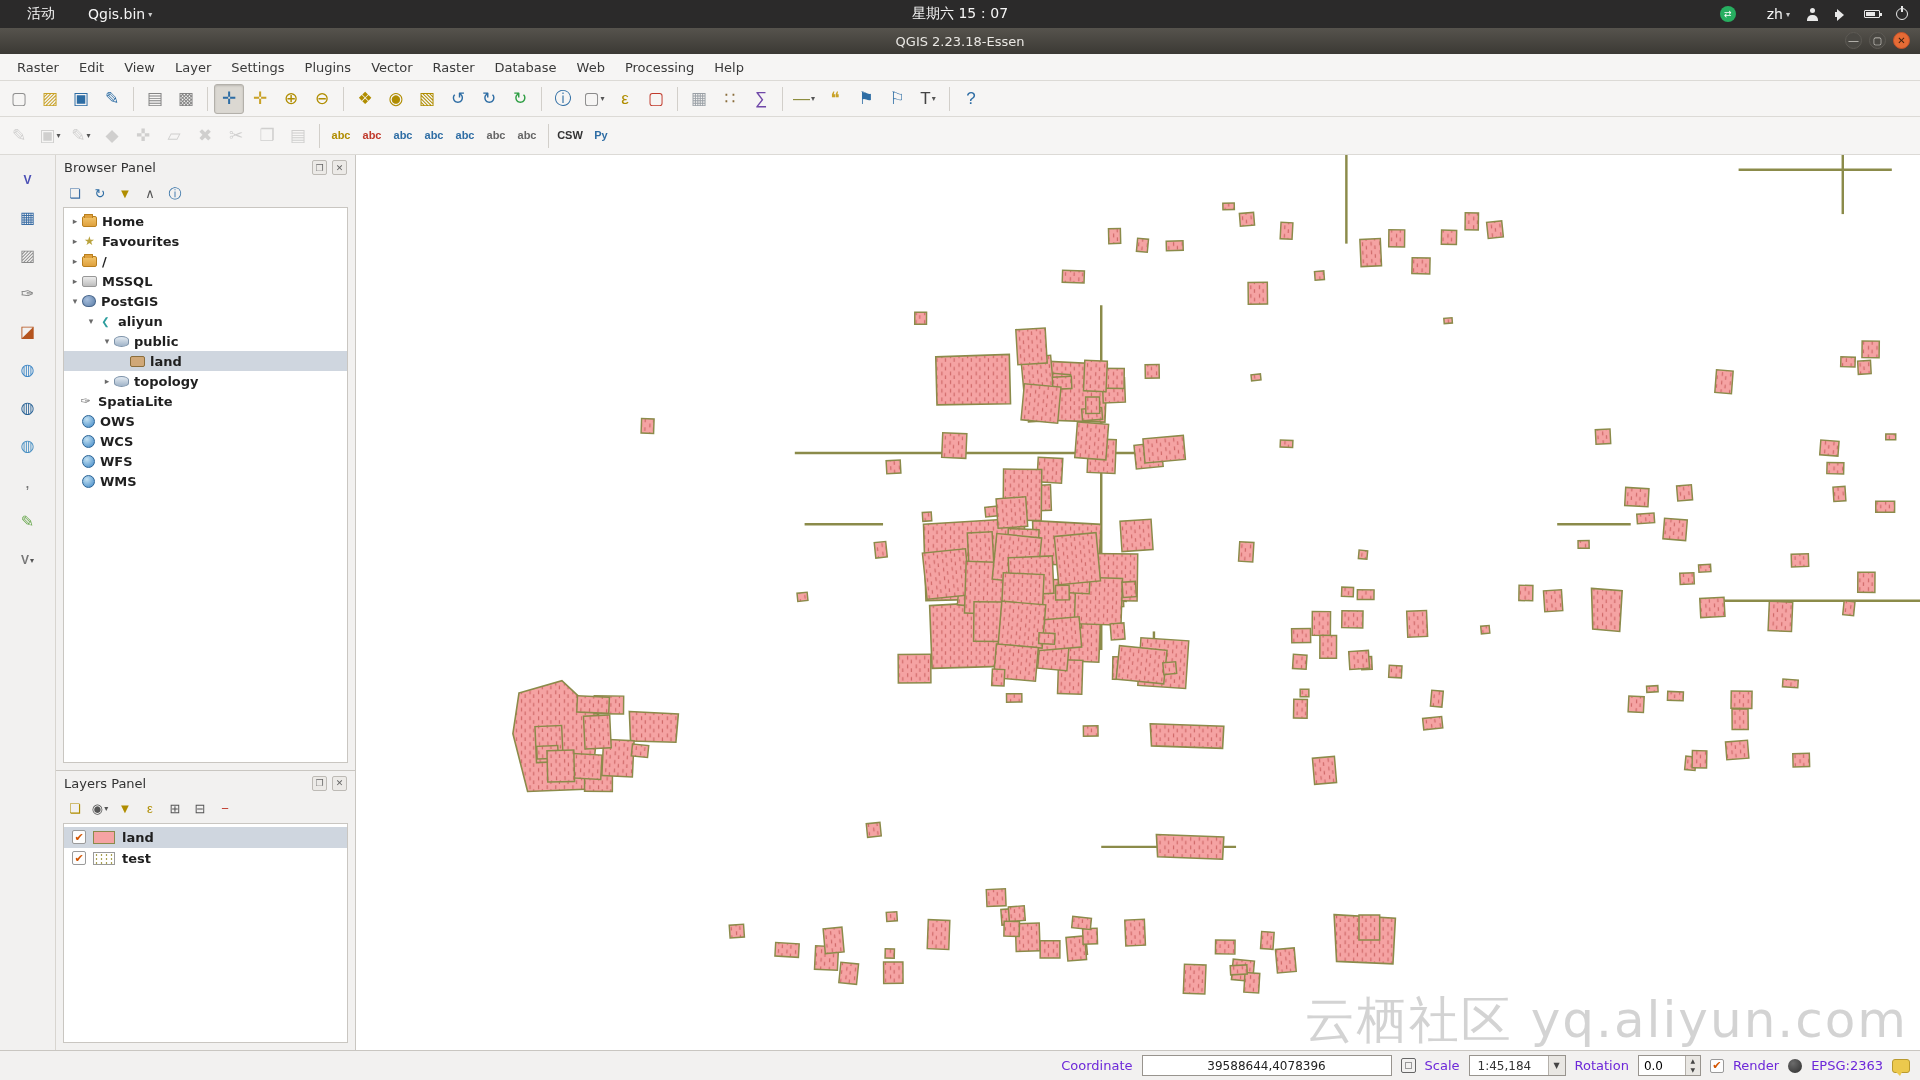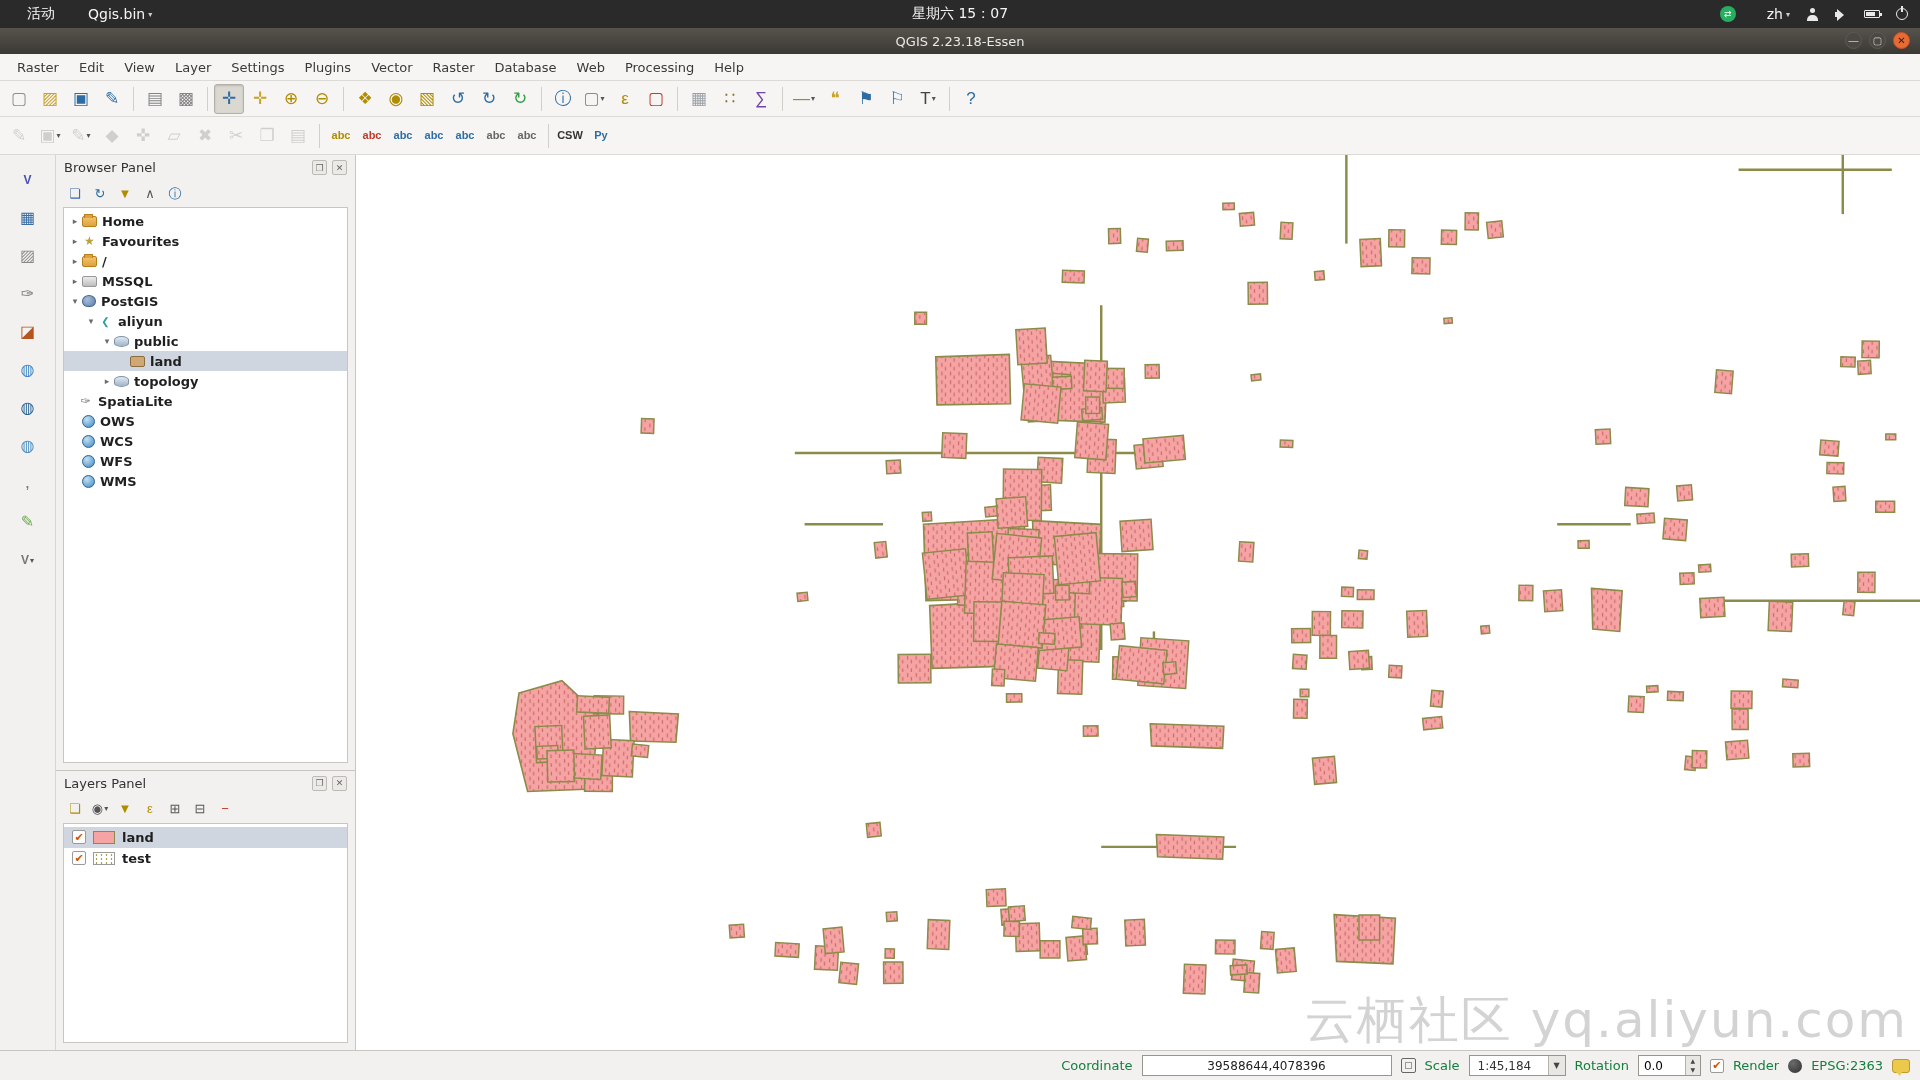--- a/index.html
+++ b/index.html
@@ -122,21 +122,21 @@
   #map-wrap { flex:1; position:relative; background:#ffffff; min-width:0; overflow:hidden; }
   #map-svg { position:absolute; inset:0; width:100%; height:100%; display:block; }
   .watermark { position:absolute; right:12px; bottom:-4px; font-size:50px; letter-spacing:2px;
     color:rgba(175,175,175,.55); pointer-events:none; white-space:nowrap; z-index:5;
     font-family:"DejaVu Sans","Liberation Sans",sans-serif; }
 
   
   #status-bar { height:30px; background:#f2f1f0; border-top:1px solid #c9c6c1; display:flex;
     align-items:center; padding:0 10px; gap:9px; color:#333; flex:0 0 auto; font-size:13px; }
   .sb-spacer { flex:1; }
-  .sb-label { color:#15803d; }
+  .sb-label { color:#6d28d9; }
   .coord-input { width:250px; height:21px; border:1px solid #98948e; background:#fff; text-align:center;
     font-size:12px; font-family:"DejaVu Sans","Liberation Sans",sans-serif; color:#222; }
   .combo { display:inline-flex; align-items:center; border:1px solid #98948e; background:#fff; height:21px; }
   .combo .combo-text { padding:0 8px; min-width:78px; font-size:12px; }
   .combo .combo-arrow { width:17px; height:100%; border-left:1px solid #b5b1ab; background:#e9e7e3;
     display:flex; align-items:center; justify-content:center; font-size:8px; color:#444; }
   .spin { display:inline-flex; border:1px solid #98948e; background:#fff; height:21px; }
   .spin input { width:46px; border:none; outline:none; font-size:12px; padding:0 5px;
     font-family:"DejaVu Sans","Liberation Sans",sans-serif; }
   .spin .spin-btns { display:flex; flex-direction:column; width:15px; border-left:1px solid #b5b1ab; }

